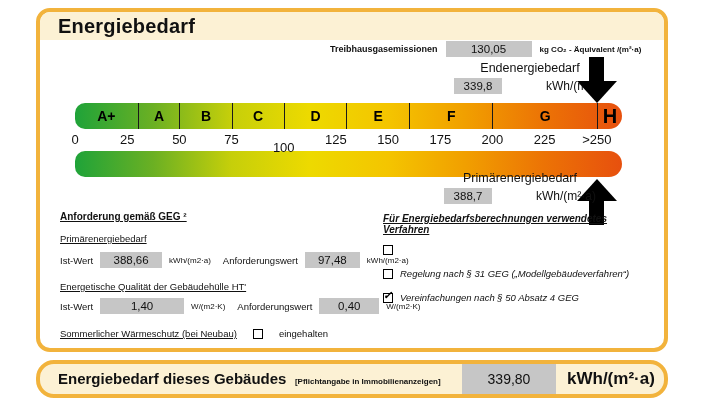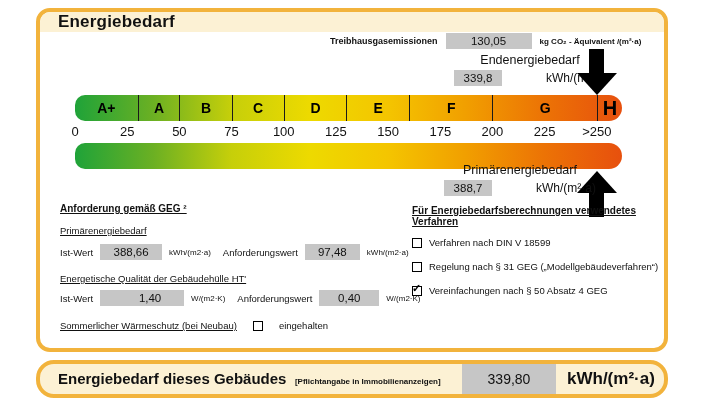--- a/index.html
+++ b/index.html
@@ -8,23 +8,23 @@
     font-family:"Liberation Sans", sans-serif; color:#111;
     overflow:hidden;
   }
   
   .main-panel {
     position:absolute; left:36px; top:8px; width:632px; height:344px;
     border:4px solid var(--border,#F2B33C); border-radius:14px;
     background:#fff; box-sizing:border-box; overflow:hidden;
   }
   .panel-header {
-    height:20px; background:var(--cream,#FCF1D4);
+    height:28px; background:var(--cream,#FCF1D4);
     display:flex; align-items:center; padding-left:18px;
-    font-weight:bold; font-size:17px; letter-spacing:0.2px;
+    font-weight:bold; font-size:20px; letter-spacing:0.2px;
   }
   .panel-body { position:relative; height:calc(100% - 28px); }
 
   
   .ghg-row {
     position:absolute; left:290px; top:1px; height:16px;
     display:flex; align-items:center; gap:8px; white-space:nowrap;
   }
   .ghg-row .lbl { font-size:9px; font-weight:bold; }
   .vbox {
@@ -80,26 +80,26 @@
   .pos-a { position:absolute; left:0; top:0; }
   .pos-b { position:absolute; left:0; top:22px; }
   .pos-row1 { position:absolute; left:0; top:41px; }
   .pos-c { position:absolute; left:0; top:70px; }
   .pos-row2 { position:absolute; left:0; top:87px; }
   .pos-d { position:absolute; left:0; top:117px; }
   .val-row { display:flex; align-items:center; white-space:nowrap; }
   .val-row .k { font-size:9.5px; }
   .val-row .vbox { height:16px; margin:0 7px; }
   .val-row .w62 { width:62px; } .val-row .w55 { width:55px; }
-  .val-row .w68 { width:68px;padding-left:16px; } .val-row .w60 { width:60px; }
+  .val-row .w68 { width:84px; } .val-row .w60 { width:60px; }
   .val-row .u { font-size:8px; margin-right:12px; }
   .summer-row { display:flex; align-items:center; gap:16px; font-size:9.5px; white-space:nowrap; }
 
   
-  .right-col { position:absolute; left:372px; top:173px; width:265px; }
+  .right-col { position:absolute; left:343px; top:173px; width:265px;font-style:italic; }
   .right-col .sec-head { display:block; margin-bottom:10px; }
   .chk-row { display:flex; align-items:center; gap:7px; font-size:9.5px;
     margin-bottom:13px; white-space:nowrap; }
   .chk { width:8px; height:8px; border:1px solid #000; background:#fff;
     display:inline-block; position:relative; flex:0 0 auto; }
   .chk.checked::after { content:"✓"; position:absolute; left:-1px; top:-5px;
     font-size:11px; font-weight:bold; color:#000; }
 
   
   .bottom-bar {
@@ -153,21 +153,21 @@
             <div class="seg div" style="width: 11.45%;">E</div>
             <div class="seg div" style="width: 15.26%;">F</div>
             <div class="seg div" style="width: 19.08%;">G</div>
             <div class="seg div seg-h" style="width: 4.6%;">H</div>
           </div>
         <div class="tick-row">
             <span class="tick" style="left: 0%;">0</span>
             <span class="tick" style="left: 9.54%;">25</span>
             <span class="tick" style="left: 19.08%;">50</span>
             <span class="tick" style="left: 28.62%;">75</span>
-            <span class="tick" style="left: 38.16%;">100</span>
+            <span class="tick" style="left: 38.16%; margin-top: 8px;">100</span>
             <span class="tick" style="left: 47.7%;">125</span>
             <span class="tick" style="left: 57.24%;">150</span>
             <span class="tick" style="left: 66.78%;">175</span>
             <span class="tick" style="left: 76.32%;">200</span>
             <span class="tick" style="left: 85.86%;">225</span>
             <span class="tick" style="left: 95.4%;">&gt;250</span>
           </div>
         <div class="band band-bottom grad" style="background: linear-gradient(to right, rgb(31, 163, 57), rgb(107, 176, 35), rgb(198, 207, 10), rgb(237, 218, 0), rgb(244, 197, 0), rgb(241, 159, 0), rgb(236, 115, 5), rgb(231, 80, 14));"></div>
       </div>
 
@@ -208,21 +208,20 @@
           <span class="chk" id="summer-chk"></span>
           <span>eingehalten</span>
         </div>
       </div>
 
       <div class="right-col">
         <span class="sec-head">Für Energiebedarfsberechnungen verwendetes Verfahren</span>
         <div id="procedure-list">
             <div class="chk-row">
               <span class="chk"></span>
-              <span>Verfahren nach DIN V 18599</span>
             </div>
             <div class="chk-row">
               <span class="chk"></span>
               <span>Regelung nach § 31 GEG („Modellgebäudeverfahren“)</span>
             </div>
             <div class="chk-row">
               <span class="chk checked"></span>
               <span>Vereinfachungen nach § 50 Absatz 4 GEG</span>
             </div>
           </div>

